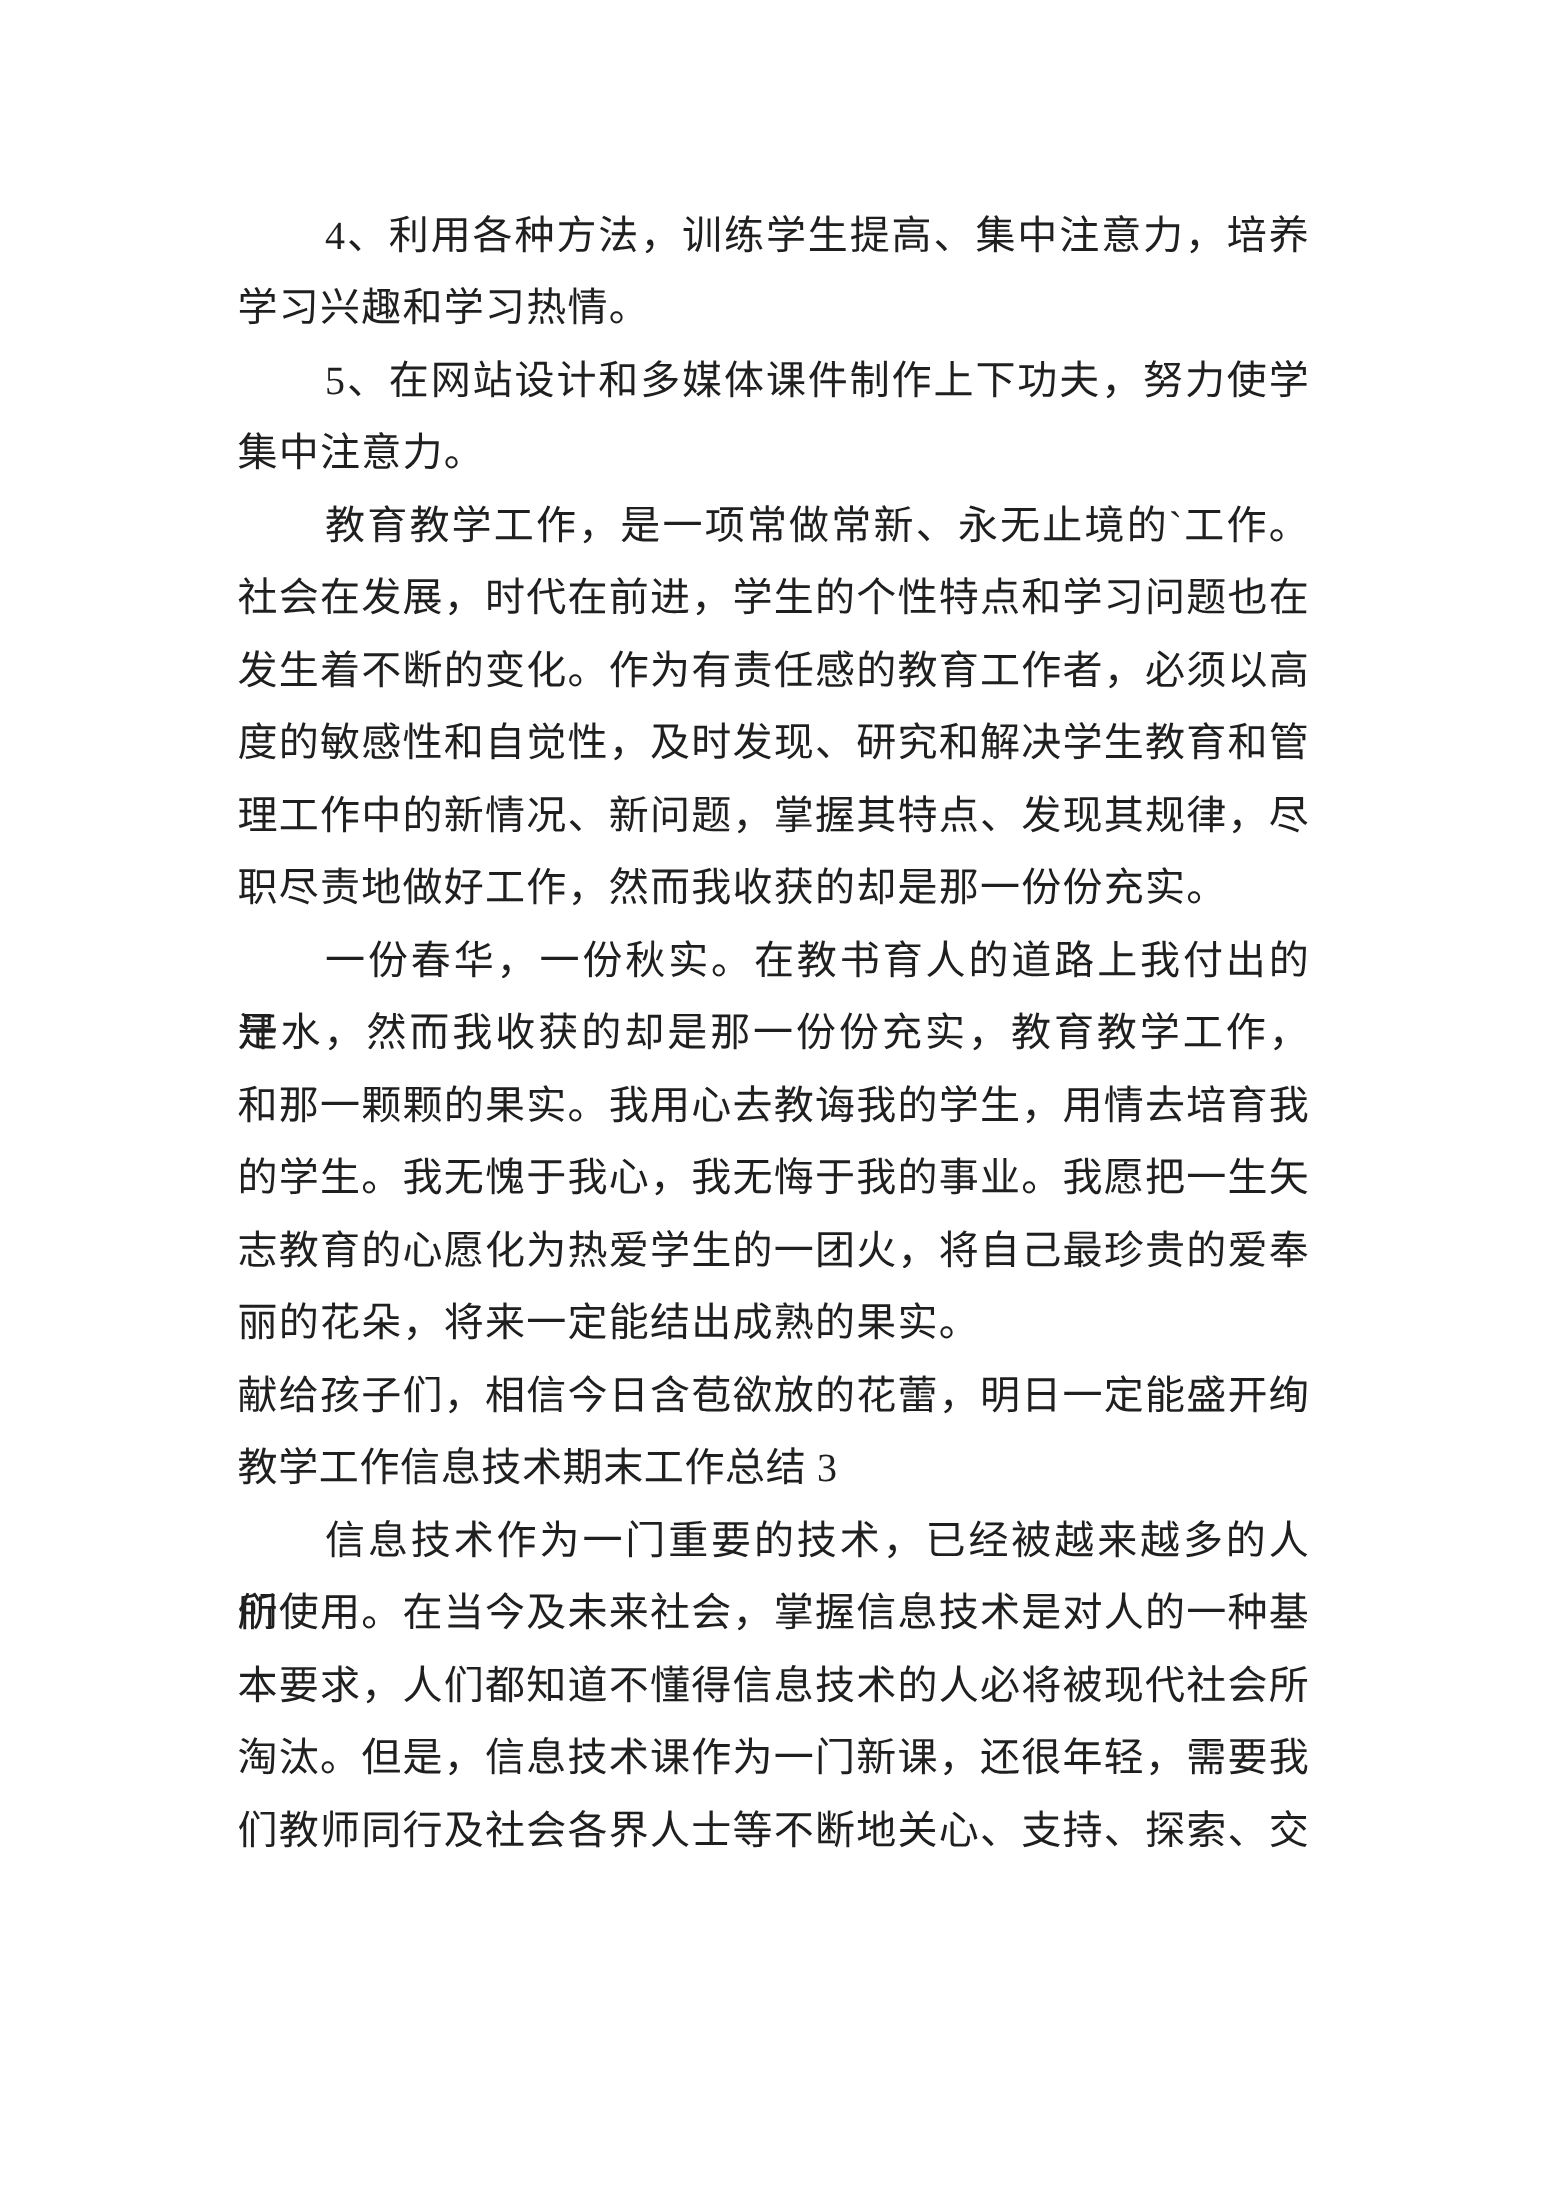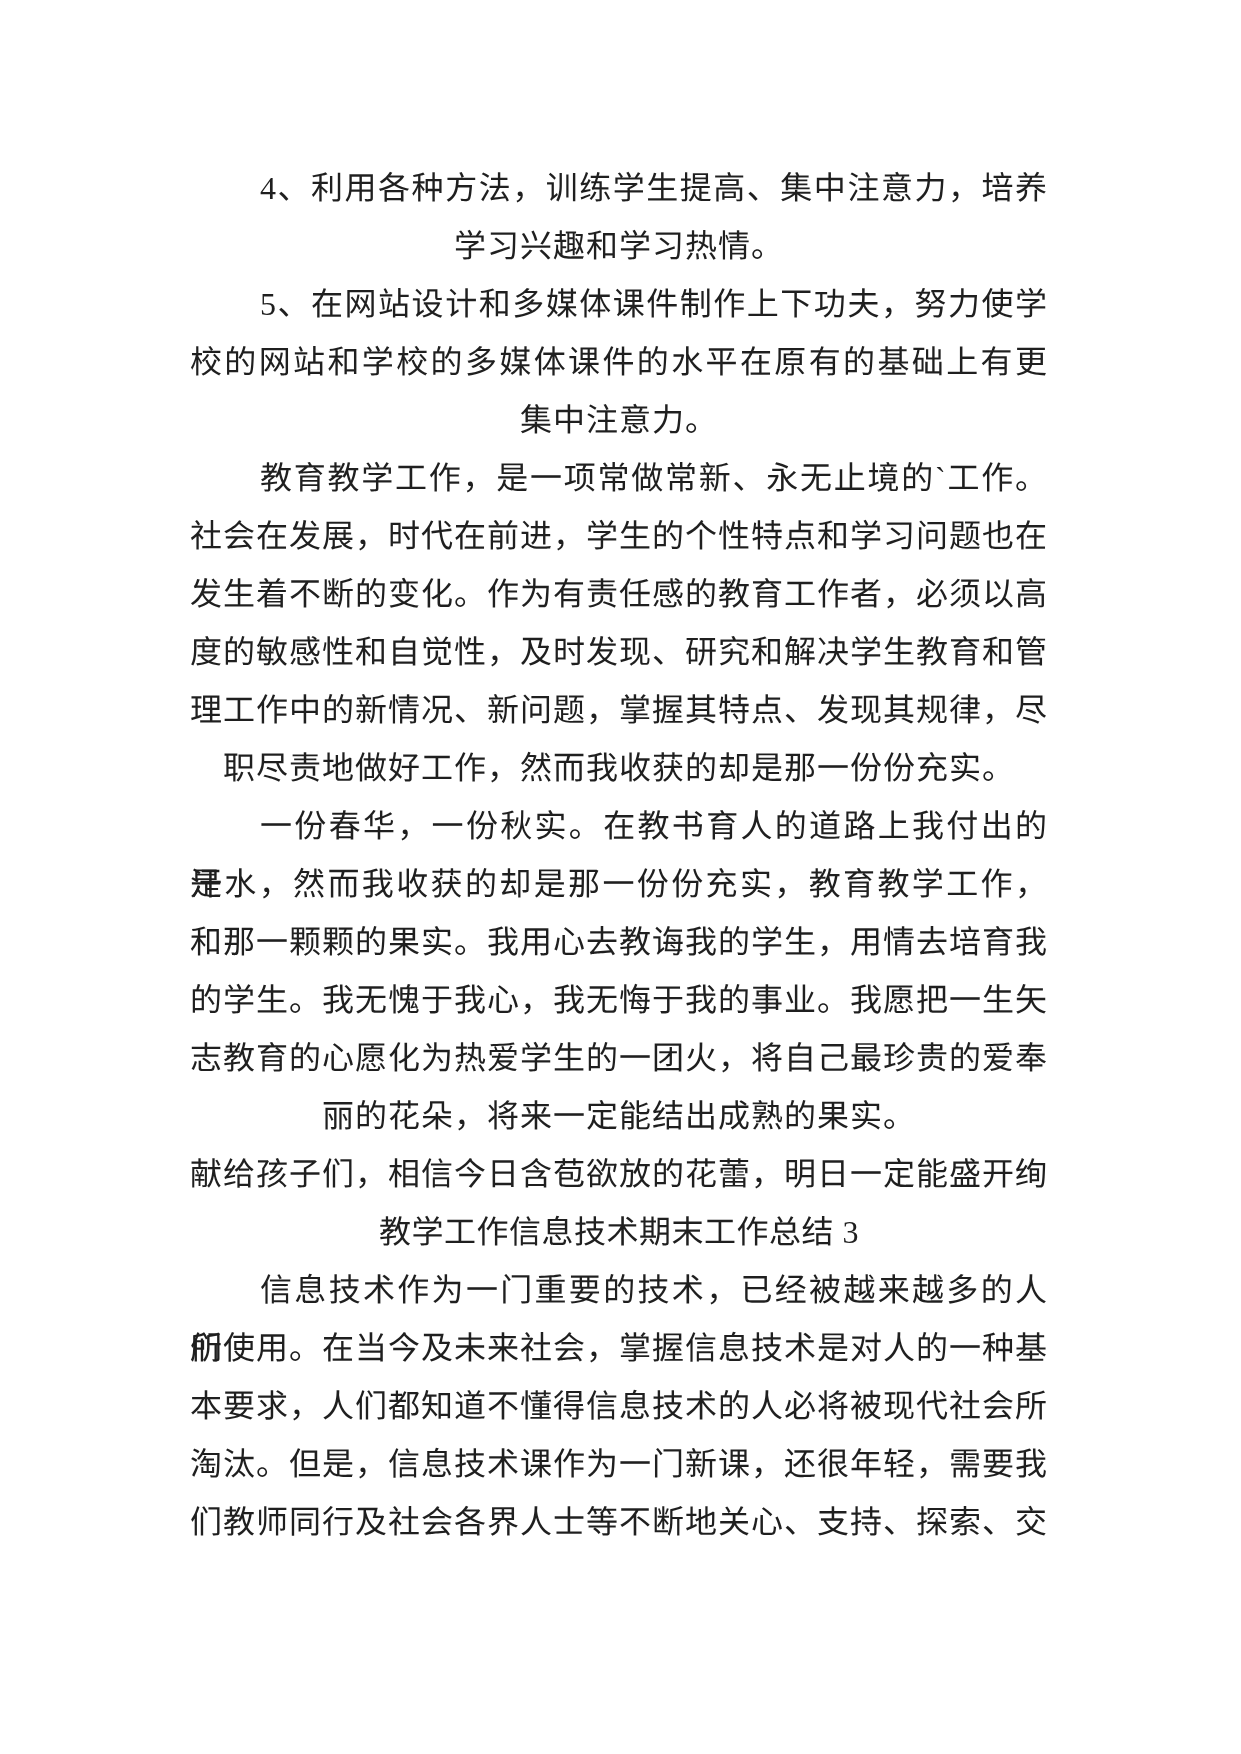--- a/index.html
+++ b/index.html
@@ -21,21 +21,21 @@
     width: 858px;
   }
   .line {
     height: 58px;
     line-height: 58px;
     font-size: 32px;
     font-weight: 400;
     color: #1f1f1f;
     letter-spacing: 1px;
     font-family: "Liberation Serif", "DejaVu Serif", serif;
-    text-align: center;
+    text-align: left;
     white-space: nowrap;
   }
   .line.justify {
     white-space: normal;
     text-align: justify;
     text-align-last: justify;
     text-justify: inter-character;
   }
   .line.indent {
     text-indent: 70px;
@@ -45,21 +45,20 @@
   }
 </style>
 </head>
 <body>
 
 <main class="page">
   <section class="text-block" id="text-block">
       <div class="line justify indent">4、利用各种方法，训练学生提高、集中注意力，培养</div>
       <div class="line">学习兴趣和学习热情。</div>
       <div class="line justify indent">5、在网站设计和多媒体课件制作上下功夫，努力使学</div>
-      <div class="line justify">校的网站和学校的多媒体课件的水平在原有的基础上有更</div>
       <div class="line">集中注意力。</div>
       <div class="line justify indent">教育教学工作，是一项常做常新、永无止境的`工作。</div>
       <div class="line justify">社会在发展，时代在前进，学生的个性特点和学习问题也在</div>
       <div class="line justify">发生着不断的变化。作为有责任感的教育工作者，必须以高</div>
       <div class="line justify">度的敏感性和自觉性，及时发现、研究和解决学生教育和管</div>
       <div class="line justify">理工作中的新情况、新问题，掌握其特点、发现其规律，尽</div>
       <div class="line">职尽责地做好工作，然而我收获的却是那一份份充实。</div>
       <div class="line justify indent">一份春华，一份秋实。在教书育人的道路上我付出的是</div>
       <div class="line justify">汗水，然而我收获的却是那一份份充实，教育教学工作，</div>
       <div class="line justify">和那一颗颗的果实。我用心去教诲我的学生，用情去培育我</div>

